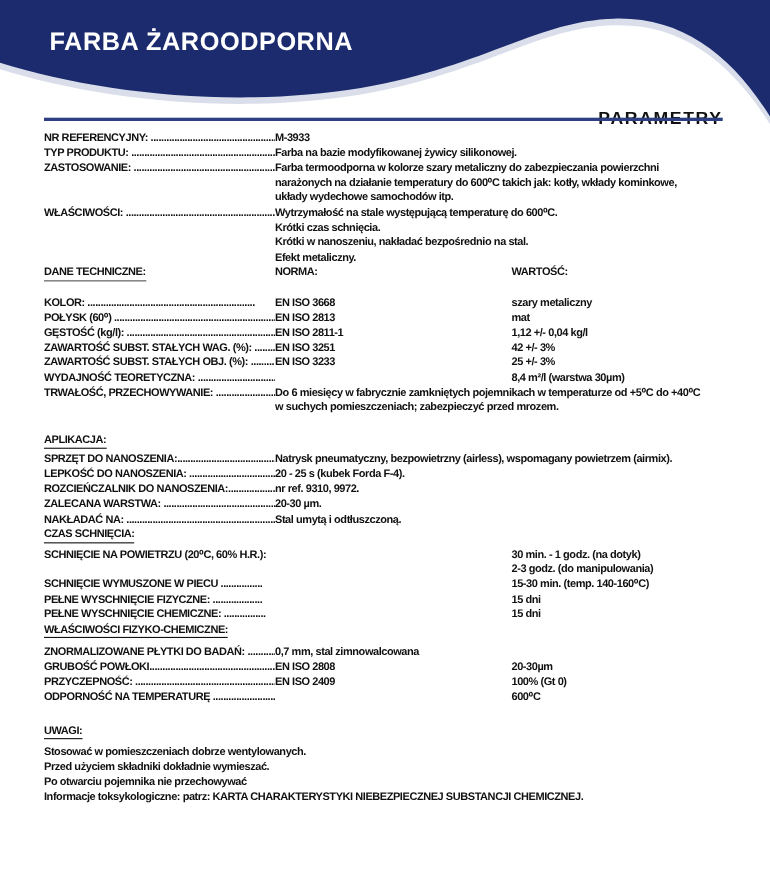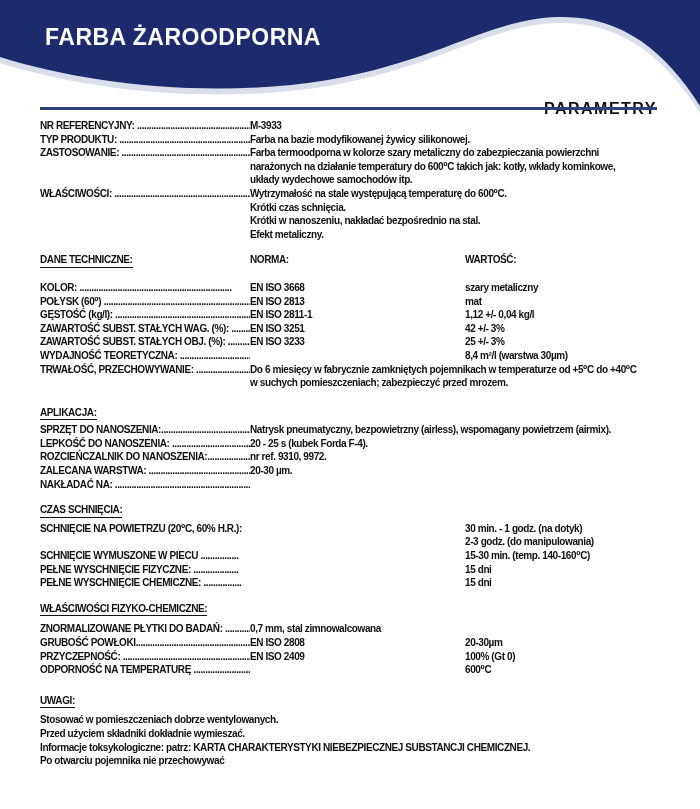--- a/index.html
+++ b/index.html
@@ -20,21 +20,21 @@
   .rule{position:absolute;top:107px;left:40px;width:617px;height:3px;background:#2e4082;}
   .body{position:absolute;top:119px;left:40px;width:620px;}
   .row{display:flex;line-height:13.6px;}
   .c1{width:210px;flex:none;overflow:hidden;white-space:nowrap;}
   .c1w{width:425px;flex:none;overflow:hidden;white-space:nowrap;}
   .c2{width:215px;flex:none;overflow:hidden;white-space:nowrap;}
   .c3{flex:1;white-space:pre;}
   .val{flex:1;white-space:pre;}
   .sec{line-height:13.6px;}
   .sec .u{display:inline-block;border-bottom:1.2px solid #101010;padding-bottom:0px;}
-  .m12{margin-top:12px}.m13{margin-top:13px}.m2{margin-top:16px}.m3{margin-top:3px}
+  .m12{}.m13{margin-top:13px}.m2{margin-top:16px}.m3{margin-top:3px}
   .m4{margin-top:4px}.m6{margin-top:6px}.m17{margin-top:17px}.m5{margin-top:5px}
   .uline{line-height:13.6px;white-space:pre;}
 </style>
 </head>
 <body>
 
 <div class="page">
 
   <div class="hdr">
     <svg width="700" height="120" viewBox="0 0 700 120">
@@ -130,20 +130,21 @@
       <div class="row">
         <span class="c1">ROZCIEŃCZALNIK DO NANOSZENIA:................................................</span>
         <span class="val">nr ref. 9310, 9972.</span>
       </div>
       <div class="row">
         <span class="c1">ZALECANA WARSTWA: ................................................................</span>
         <span class="val">20-30 µm.</span>
       </div>
       <div class="row">
         <span class="c1">NAKŁADAĆ NA: ................................................................</span>
+        <span class="val">Stal umytą i odtłuszczoną.</span>
       </div>
     </div>
 
     <div class="sec m12">
       <span class="u">CZAS SCHNIĘCIA:</span>
     </div>
     <div class="m4">
       <div class="row">
         <span class="c1w">SCHNIĘCIE NA POWIETRZU (20⁰C, 60% H.R.):</span>
         <span class="val">30 min. - 1 godz. (na dotyk)
@@ -187,18 +188,18 @@
         <span class="c3">600⁰C</span>
       </div>
     </div>
 
     <div class="sec m17">
       <span class="u">UWAGI:</span>
     </div>
     <div class="m5">
       <div class="uline">Stosować w pomieszczeniach dobrze wentylowanych.</div>
       <div class="uline">Przed użyciem składniki dokładnie wymieszać.</div>
+      <div class="uline">Po otwarciu pojemnika nie przechowywać</div>
       <div class="uline">Informacje toksykologiczne: patrz: KARTA CHARAKTERYSTYKI NIEBEZPIECZNEJ SUBSTANCJI CHEMICZNEJ.</div>
-      <div class="uline">Po otwarciu pojemnika nie przechowywać</div>
     </div>
 
   </div>
 </div>
 
 </body></html>

